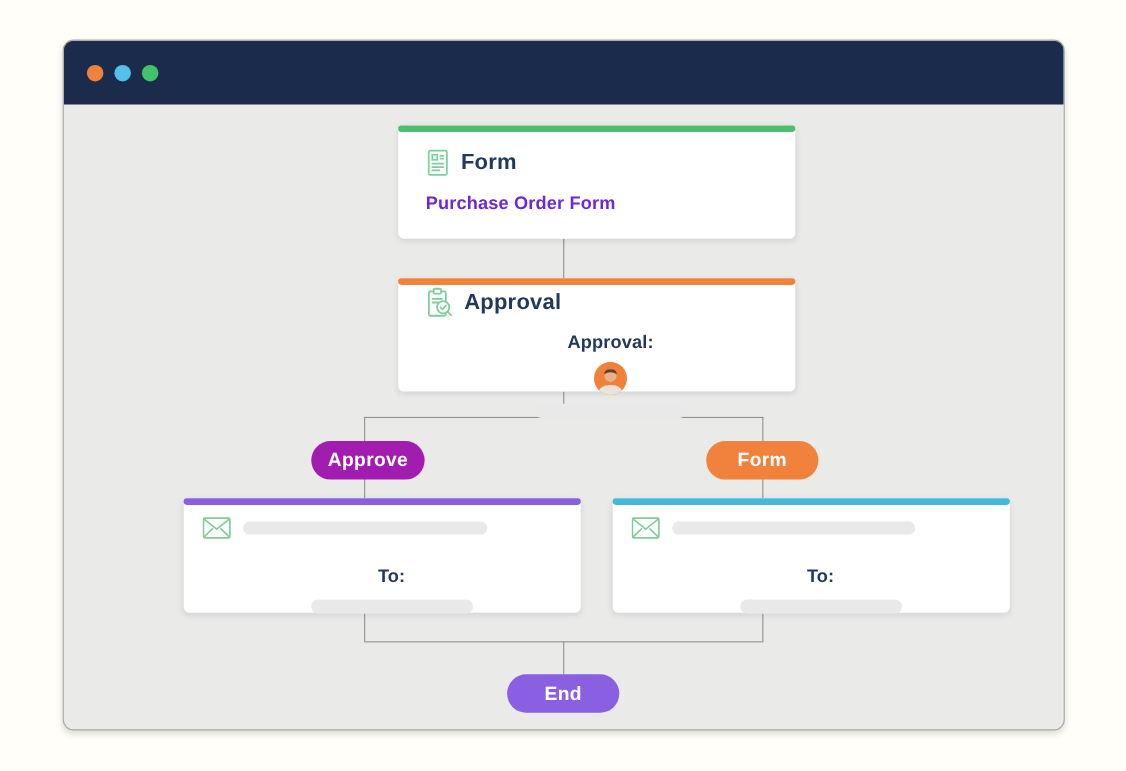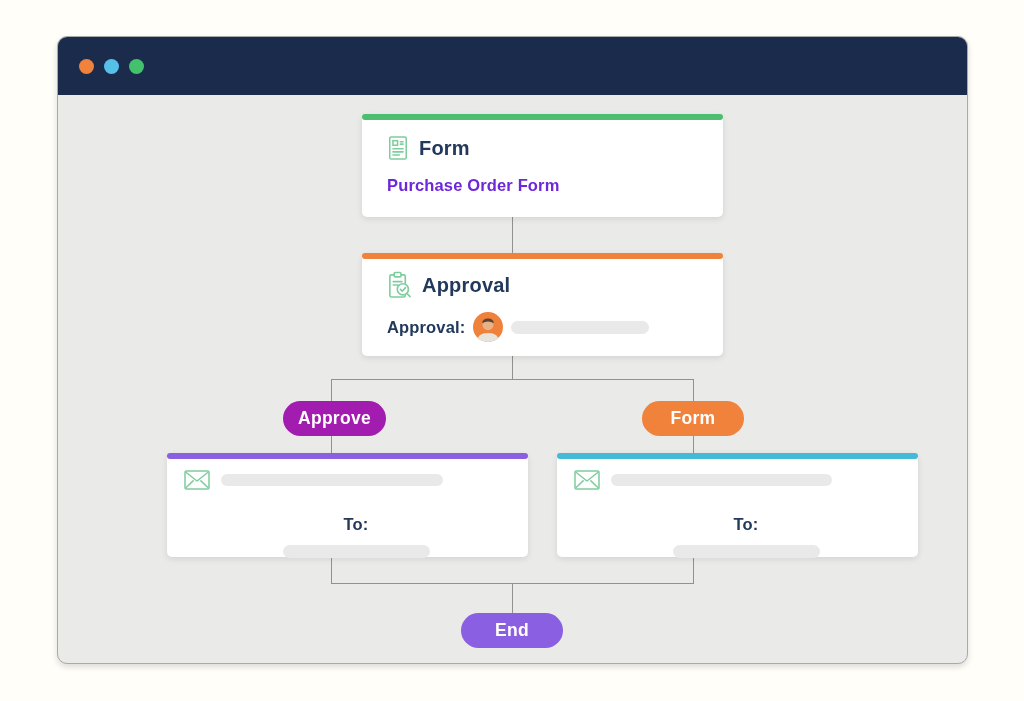--- a/index.html
+++ b/index.html
@@ -47,21 +47,21 @@
     height: 6px; border-radius: 3px;
   }
   .trow { display: flex; align-items: center; gap: 10px; padding: 21px 0 0 25px; }
   .ntitle {
     color: #22395C; font-size: 20px; font-weight: 700; letter-spacing: 0.2px;
   }
   .nsub {
     padding: 15px 0 0 25px;
     color: #6d28d9; font-size: 16.5px; font-weight: 600; letter-spacing: 0.15px;
   }
-  .frow { display: flex; align-items: center; gap: 8px; padding: 12px 0 0 25px; }
+  .frow { display: flex; align-items: center; gap: 8px; padding: 12px 0 0 25px; flex-direction: column; }
   .flabel { color: #22395C; font-size: 16.5px; font-weight: 600; letter-spacing: 0.15px; }
   .phbar { background: #E9E9E9; border-radius: 7px; display: inline-block; }
   .avatar { width: 30px; height: 30px; display: inline-block; }
 
   .email-card .erow1 { display: flex; align-items: center; gap: 11px; padding: 17px 0 0 17px; }
   .email-card .erow2 { display: flex; align-items: center; gap: 11px; padding: 25px 0 0 17px; flex-direction: column; }
 
   .icon { display: inline-flex; align-items: center; }
 
   
@@ -111,21 +111,21 @@
               <line x1="6.5" y1="21.6" x2="13.5" y2="21.6"></line>
             </svg>
           </span>
           <span class="ntitle">Form</span>
         </div>
         <div class="nsub">Purchase Order Form</div>
       </div>
 
       <div class="card" style="left:304px;top:158px;height:103px">
         <div class="accent" style="background: rgb(240, 130, 60);"></div>
-        <div class="trow" style="padding-top:18px">
+        <div class="trow" style="padding-top:8px">
           <span class="icon" style="color: rgb(127, 205, 157);">
             <svg width="25" height="29" viewBox="0 0 26 30" fill="none" stroke="currentColor" stroke-width="1.7" stroke-linecap="round">
               <rect x="3" y="4" width="16" height="23" rx="1.5"></rect>
               <rect x="7.5" y="1.5" width="7" height="4.5" rx="1" fill="#ffffff"></rect>
               <line x1="6.5" y1="11" x2="15.5" y2="11"></line>
               <line x1="6.5" y1="14.5" x2="11.5" y2="14.5"></line>
               <circle cx="16.5" cy="19" r="5.8" fill="#ffffff"></circle>
               <path d="M14 19 l1.9 1.9 l3.3 -3.7"></path>
               <line x1="20.8" y1="23.3" x2="24" y2="26.5"></line>
             </svg>

